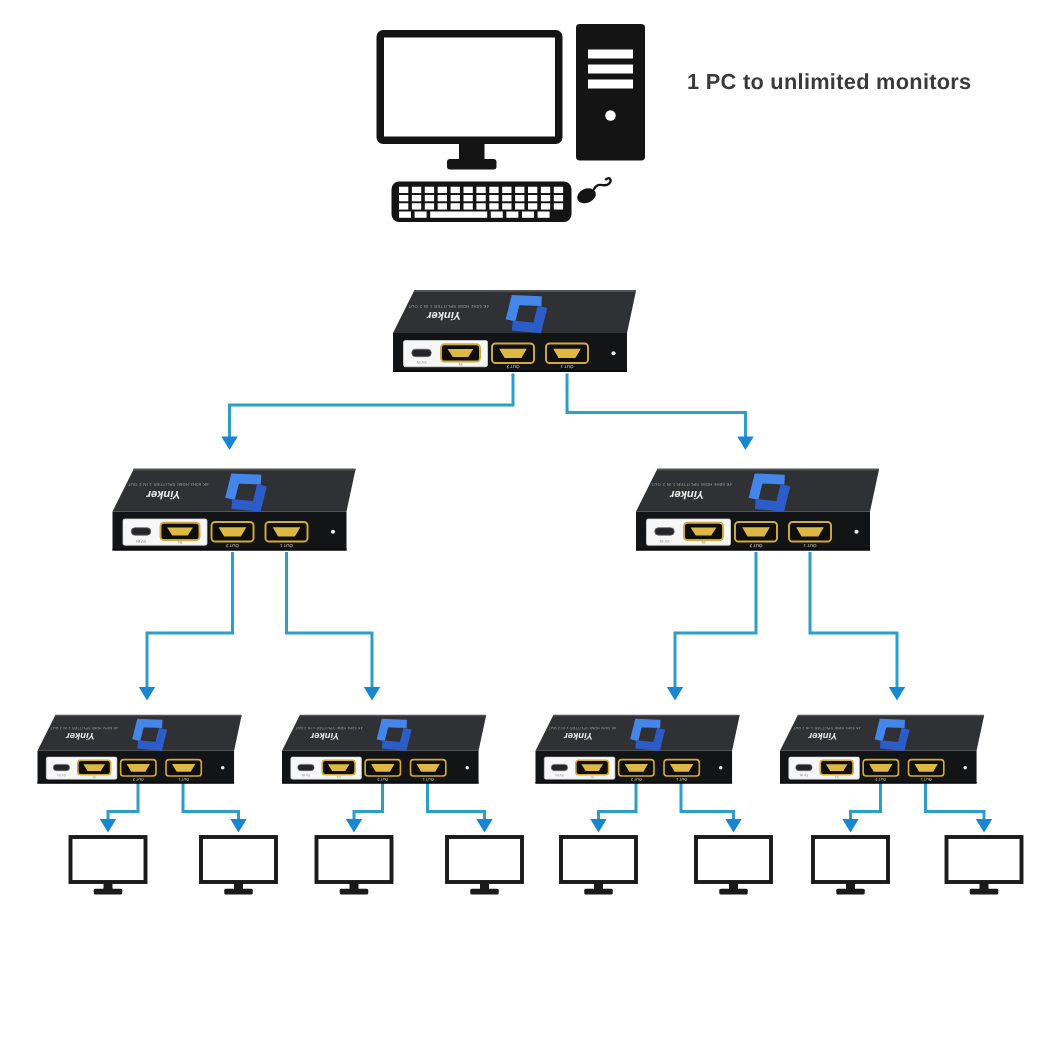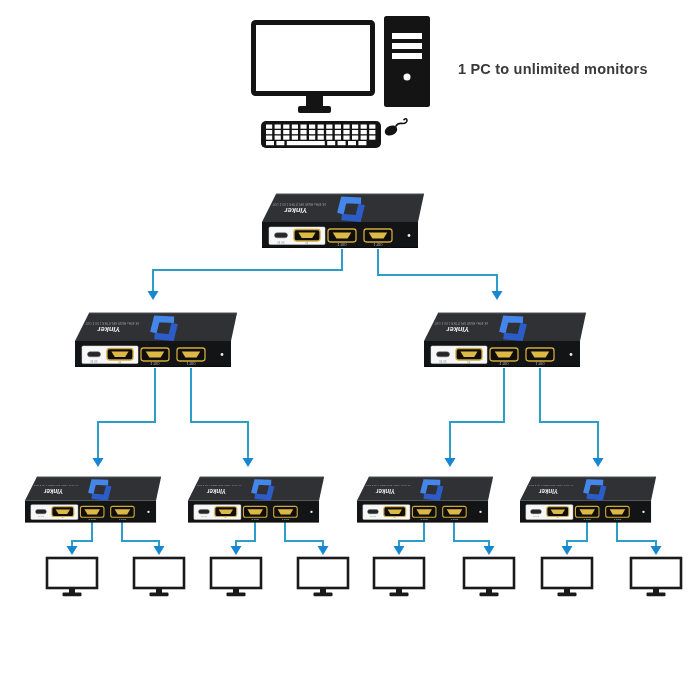--- a/index.html
+++ b/index.html
@@ -1,19 +1,19 @@
 <!DOCTYPE html>
 <html><head>
 <meta charset="utf-8">
 <style>
   html,body{margin:0;padding:0;background:#ffffff;}
   #stage{position:relative;width:700px;height:700px;background:#ffffff;overflow:hidden;
          font-family:"Liberation Sans",sans-serif;}
   #scene{position:absolute;left:0;top:0;}
-  .caption{position:absolute;left:458px;top:61px;font-size:14.5px;font-weight:bold;
+  .caption{position:absolute;left:458px;top:47px;font-size:14.5px;font-weight:bold;
            color:#3a3a3a;letter-spacing:.2px;white-space:nowrap;}
   svg text{font-family:"Liberation Sans",sans-serif;}
 </style>
 </head>
 <body>
 
 <div id="stage">
   <svg id="scene" width="700" height="700" viewBox="0 0 700 700">
       <g>
         <g>

